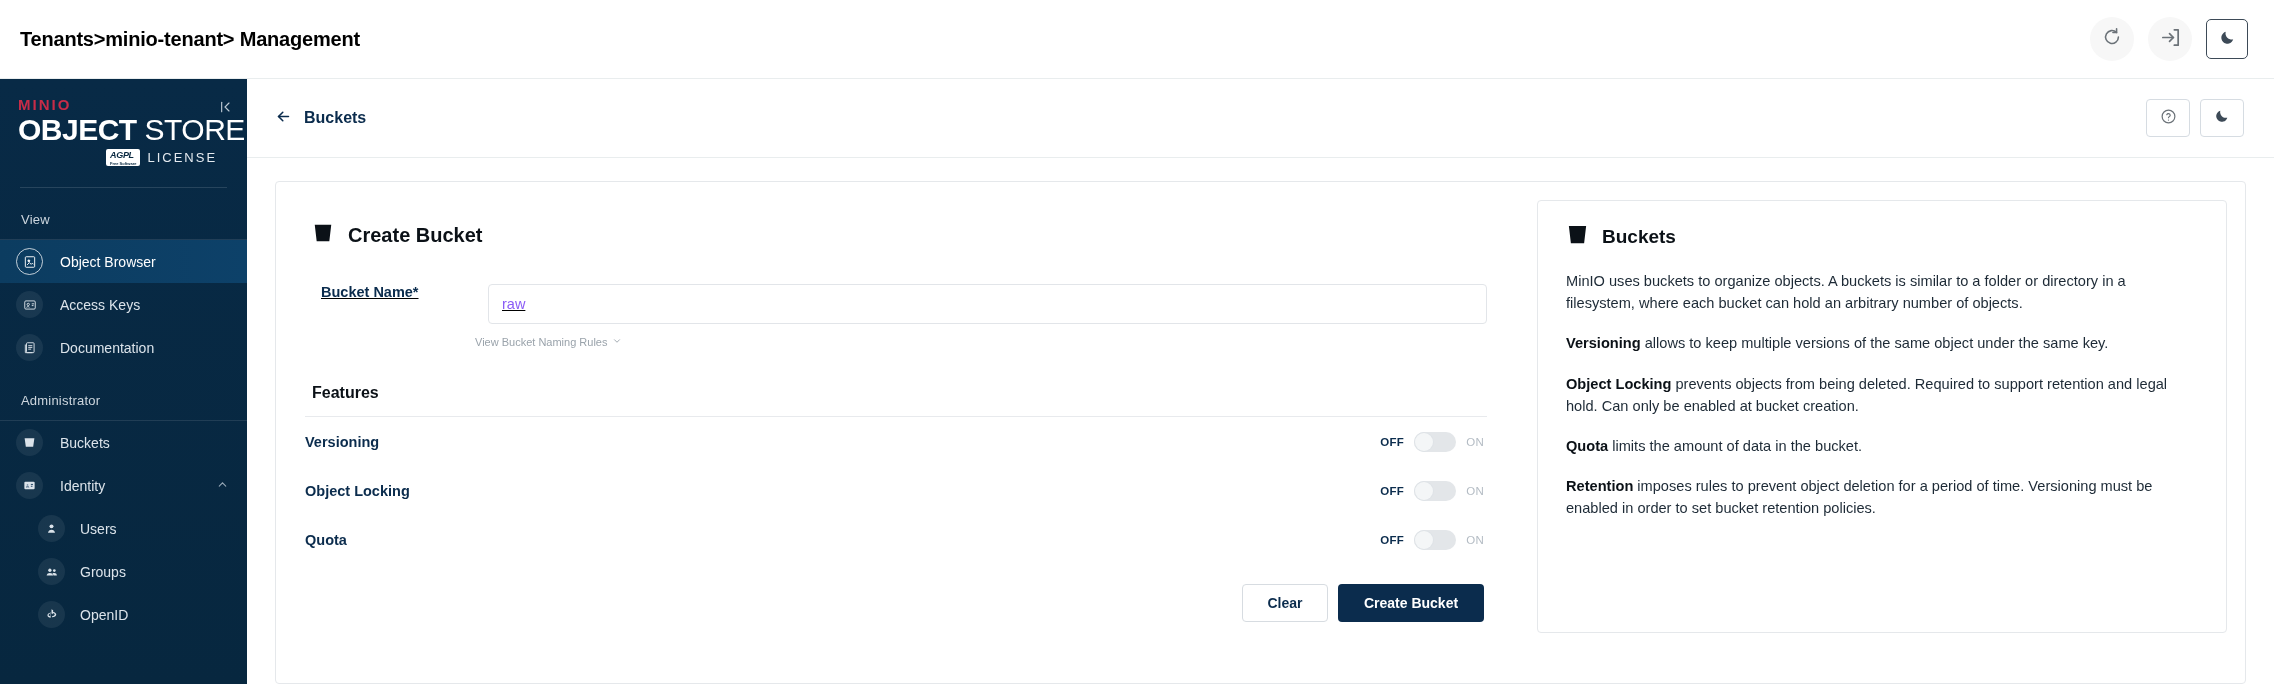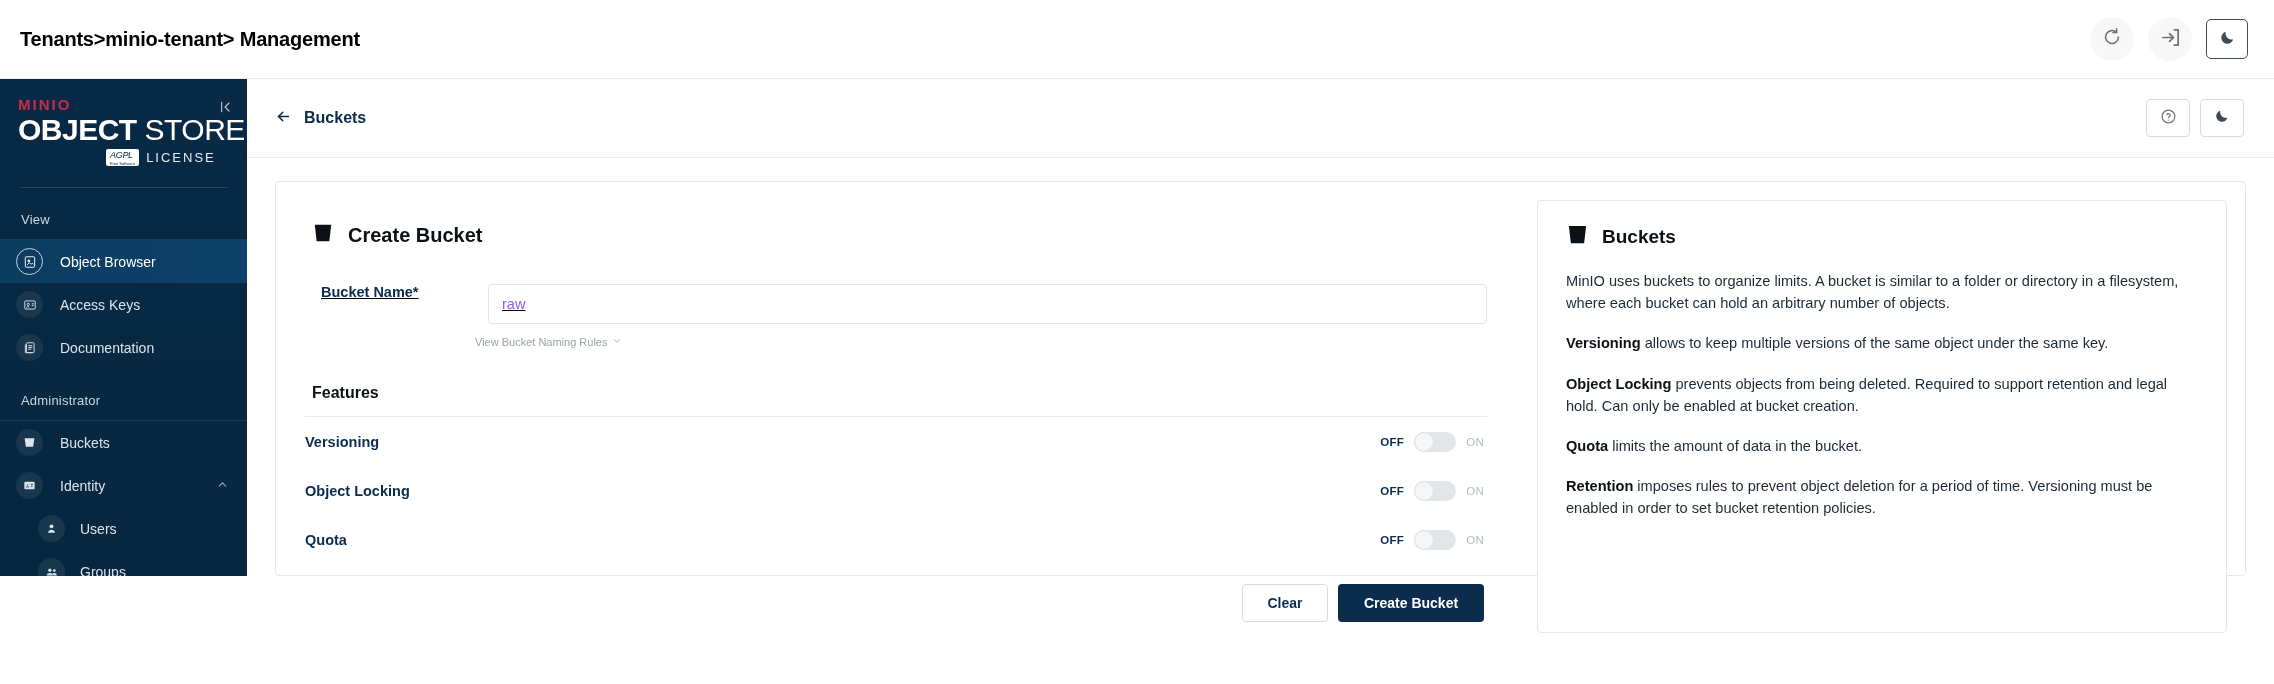--- a/index.html
+++ b/index.html
@@ -1,21 +1,21 @@
 <!DOCTYPE html>
 <html><head>
 <meta charset="utf-8">
 <style>
   * { box-sizing: border-box; margin: 0; padding: 0; }
   html, body {
     width: 2274px; height: 684px;
     font-family: "Liberation Sans", sans-serif;
     background: #ffffff; overflow: hidden;
   }
-  .app { position: relative; width: 2274px; height: 576px; display: flex; flex-direction: column; }
+  .app { position: relative; width: 2274px; height: 684px; display: flex; flex-direction: column; }
 
   
   .topbar {
     height: 79px; flex: 0 0 79px; background: #fff;
     display: flex; align-items: center; justify-content: space-between;
     padding: 0 26px 0 20px; border-bottom: 1px solid #e9edee;
   }
   .topbar-title { font-size: 20px; font-weight: bold; color: #000; letter-spacing: -0.2px; }
   .topbar-actions { display: flex; align-items: center; gap: 14px; }
   .round-btn {
@@ -37,21 +37,21 @@
     position: relative; overflow: hidden; color: #fff;
   }
   .logo-wrap { padding: 18px 0 0 18px; position: relative; }
   .logo-minio { font-size: 15px; font-weight: bold; color: #c72c48; letter-spacing: 2px; line-height: 1; }
   .logo-minio .io { color: #c72c48; }
   .logo-obj { margin-top: 3px; font-size: 30px; line-height: 1; letter-spacing: -0.5px; }
   .logo-obj b { font-weight: bold; color: #fff; }
   .logo-obj span { font-weight: normal; color: #fff; }
   .logo-lic { margin-top: 4px; display: flex; align-items: center; gap: 7px; padding-left: 88px; }
   .agpl {
-    background: #fff; color: #07273f; font-size: 9px; font-weight: normal;
+    background: #fff; color: #07273f; font-size: 9px; font-weight: bold;
     padding: 1px 4px 0; border-radius: 2px; font-style: italic; line-height: 1.25;
     letter-spacing: -0.3px;
   }
   .agpl small { display:block; font-size: 4px; font-style: normal; letter-spacing: 0; text-align:center; }
   .lic-text { font-size: 13px; color: #e4eaf0; letter-spacing: 2px; }
   .collapse-icon { position: absolute; right: 14px; top: 20px; cursor: pointer; opacity: .85; }
 
   .rule { height: 1px; background: rgba(255,255,255,.13); margin: 21px 20px 0; }
   .nav-head {
     font-size: 13px; color: #cdd6de; padding: 24px 0 12px 21px; letter-spacing: .2px;
@@ -420,21 +420,21 @@
               <div class="info-head">
                 <span>
                   <svg width="23" height="23" viewBox="0 0 24 24" fill="#0b1117">
                     <path d="M3 3h18l-2.1 18H5.1L3 3zm1.5 5.2h15l-.35 2.9H4.85L4.5 8.2zm.75 5.6h13.5l-.35 2.9H5.6l-.35-2.9z"></path>
                   </svg>
                 </span>
                 <span class="info-title">Buckets</span>
               </div>
 
               <p class="info-p first">
-                <span>MinIO uses buckets to organize limits. A bucket is similar to a folder or directory in a filesystem, where each bucket can hold an arbitrary number of objects.</span>
+                <span>MinIO uses buckets to organize objects. A buckets is similar to a folder or directory in a filesystem, where each bucket can hold an arbitrary number of objects.</span>
               </p>
               <p class="info-p">
                 <b>Versioning</b><span> allows to keep multiple versions of the same object under the same key.</span>
               </p>
               <p class="info-p">
                 <b>Object Locking</b><span> prevents objects from being deleted. Required to support retention and legal hold. Can only be enabled at bucket creation.</span>
               </p>
               <p class="info-p">
                 <b>Quota</b><span> limits the amount of data in the bucket.</span>
               </p>

